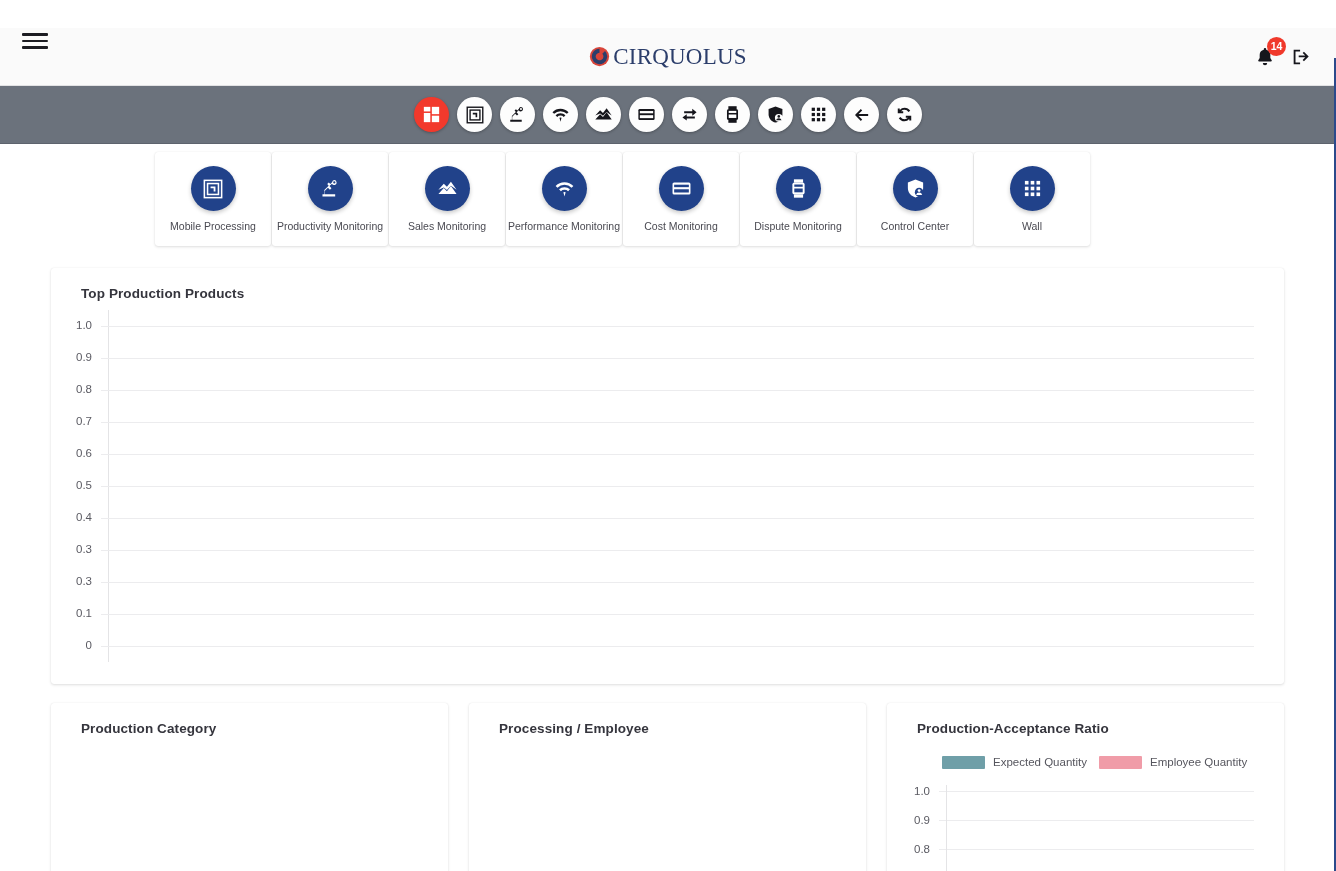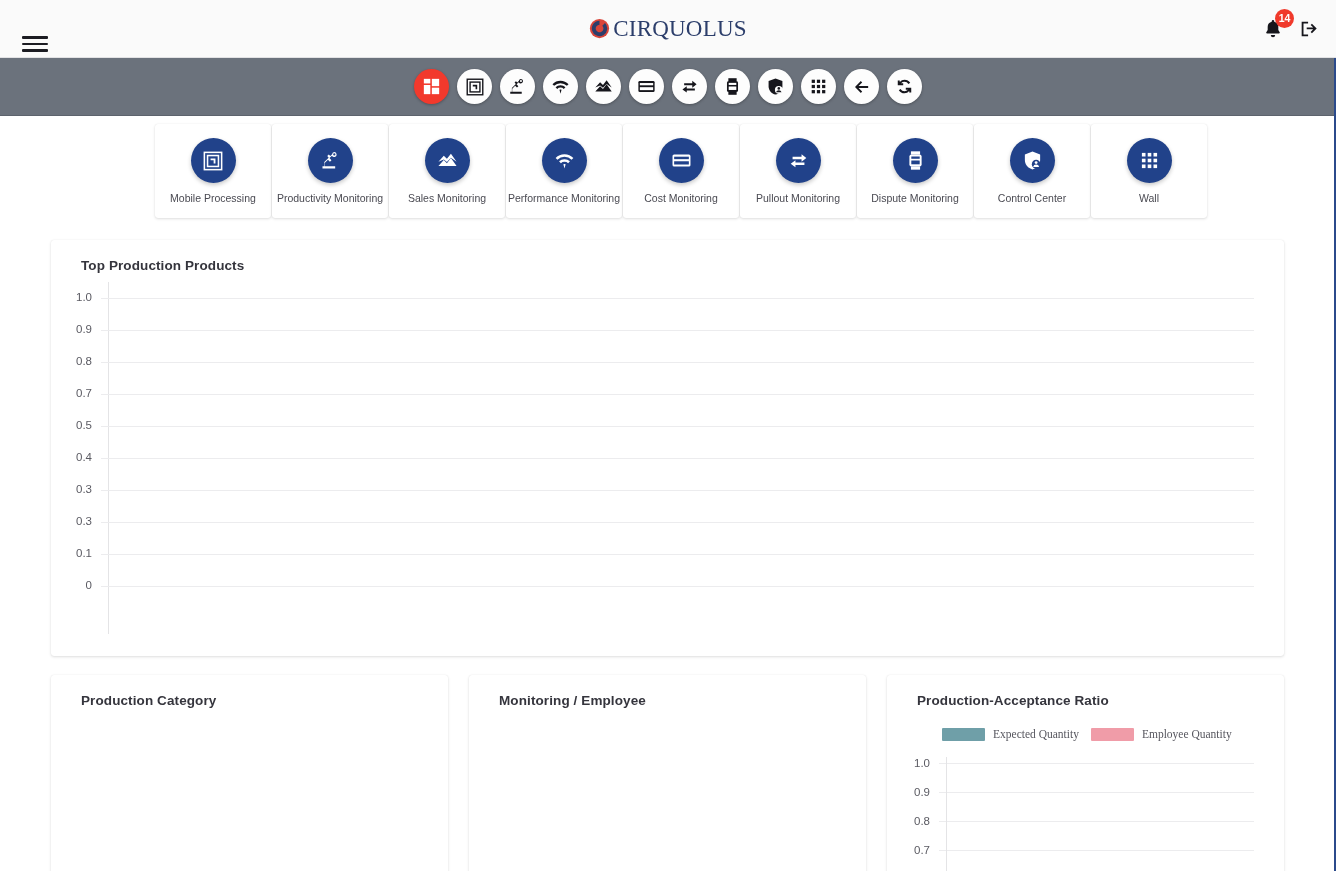--- a/index.html
+++ b/index.html
@@ -11,21 +11,22 @@
   }
   #app { position: relative; width: 1336px; height: 871px; overflow: hidden; background:#ffffff; }
 
   
   .topbar {
     position: relative;
     height: 58px;
     background: #fafafa;
     border-bottom: 1px solid #e2e2e4;
     display: flex;
-    align-items: flex-end;
+    align-items: flex-start;
+    margin-top: 28px;
   }
   .hamburger {
     margin-left: 22px;
     width: 26px; height: 26px;
     display: flex; flex-direction: column; justify-content: center; gap: 4px;
     cursor: pointer;
   }
   .hamburger span { display:block; height: 2.5px; background:#1c1c22; border-radius:1px; }
   .brand {
     position: absolute; left: 0; right: 0; top: 0; bottom: 0;
@@ -34,21 +35,21 @@
   }
   .brand-mark { width: 21px; height: 21px; flex: 0 0 auto; }
   .brand-text {
     font-family: "Liberation Serif", serif;
     font-size: 23px;
     letter-spacing: 0.2px;
     color: #2c3e6b;
     font-weight: 400;
   }
   .topbar-right {
-    position: absolute; right: 16px; top: 50%; transform: translateY(-50%);
+    position: absolute; right: 24px; top: 50%; transform: translateY(-50%);
     display: flex; align-items: center; gap: 14px;
   }
   .bell-wrap { position: relative; width: 22px; height: 24px; cursor: pointer; }
   .badge {
     position: absolute; top: -8px; right: -10px;
     min-width: 19px; height: 19px; border-radius: 50%;
     background: #f0392b; color: #fff;
     font-size: 10.5px; font-weight: bold;
     display: flex; align-items: center; justify-content: center;
     line-height: 1;
@@ -169,21 +170,21 @@
     gap: 21px;
   }
   .bp { flex: 1 1 0; height: 230px; position: relative; }
 
   .legend {
     display: flex; align-items: center; gap: 12px;
     margin: 20px 0 0 55px;
   }
   .legend-item { display: flex; align-items: center; gap: 8px; }
   .legend-swatch { width: 43px; height: 13px; border-radius: 1px; }
-  .legend-label { font-size: 11.5px; color: #56565e; line-height: 1; font-family: Liberation Serif, serif; }
+  .legend-label { font-size: 11.5px; color: #56565e; line-height: 1; }
 
   .mini-chart { position: relative; margin-top: 8px; padding-left: 0; }
   .mini-row { display:flex; align-items:center; height: 29px; }
   .mini-ytick {
     width: 52px; text-align: right; padding-right: 9px;
     font-size: 11.5px; color: #5a5a62; flex: 0 0 52px; line-height:1;
   }
   .mini-gridline { flex: 1 1 auto; height: 1px; background:#ececee; margin-right: 30px; }
   .mini-axis {
     position: absolute; left: 59px; top: 8px; bottom: 0; width: 1px; background: #e4e4e6;
@@ -384,29 +385,20 @@
         <div class="card-circle">
           <svg width="21" height="21" viewBox="0 0 22 22">
             <rect x="1.6" y="4.6" width="18.8" height="12.8" rx="1.6" fill="#fff"></rect>
             <rect x="3.3" y="7" width="15.4" height="2.6" fill="#21428a"></rect>
             <rect x="3.3" y="11.8" width="15.4" height="3.4" fill="#21428a"></rect>
           </svg>
         </div>
         <div class="card-label">Cost Monitoring</div>
       </div>
 
-      <div class="card-sc">
-        <div class="card-circle">
-          <svg width="21" height="21" viewBox="0 0 22 22">
-            <path d="M14.2 4.4l5 4-5 4V9.6H4.8V7.2h9.4z" fill="#fff"></path>
-            <path d="M7.8 10.8v2.4h9.4v2.4H7.8V18l-5-3.6z" fill="#fff"></path>
-          </svg>
-        </div>
-        <div class="card-label">Pullout Monitoring</div>
-      </div>
 
       <div class="card-sc">
         <div class="card-circle">
           <svg width="21" height="21" viewBox="0 0 22 22">
             <rect x="6.2" y="1.4" width="9.6" height="3.4" fill="#fff"></rect>
             <rect x="6.2" y="17.2" width="9.6" height="3.4" fill="#fff"></rect>
             <rect x="4.6" y="4.6" width="12.8" height="12.8" rx="2.2" fill="#fff"></rect>
             <rect x="6.6" y="6.8" width="8.8" height="2.4" fill="#21428a"></rect>
             <rect x="6.6" y="11" width="8.8" height="4" fill="#21428a"></rect>
           </svg>
@@ -462,20 +454,24 @@
       </div>
       <div class="grid-row">
         <div class="ytick">0.8</div>
           <div class="gridline"></div>
       </div>
       <div class="grid-row">
         <div class="ytick">0.7</div>
           <div class="gridline"></div>
       </div>
       <div class="grid-row">
+        <div class="ytick">0.6</div>
+          <div class="gridline"></div>
+      </div>
+      <div class="grid-row">
         <div class="ytick">0.5</div>
           <div class="gridline"></div>
       </div>
       <div class="grid-row">
         <div class="ytick">0.4</div>
           <div class="gridline"></div>
       </div>
       <div class="grid-row">
         <div class="ytick">0.3</div>
           <div class="gridline"></div>
@@ -495,21 +491,21 @@
     </div>
   </div>
 
   <div class="bottom-row">
 
     <div class="panel bp">
       <div class="panel-title">Production Category</div>
     </div>
 
     <div class="panel bp">
-      <div class="panel-title">Monitoring / Employee</div>
+      <div class="panel-title">Processing / Employee</div>
     </div>
 
     <div class="panel bp">
       <div class="panel-title">Production-Acceptance Ratio</div>
 
       <div class="legend">
         <div class="legend-item">
           <span class="legend-swatch" style="background:#6f9fa8"></span>
           <span class="legend-label">Expected Quantity</span>
         </div>

